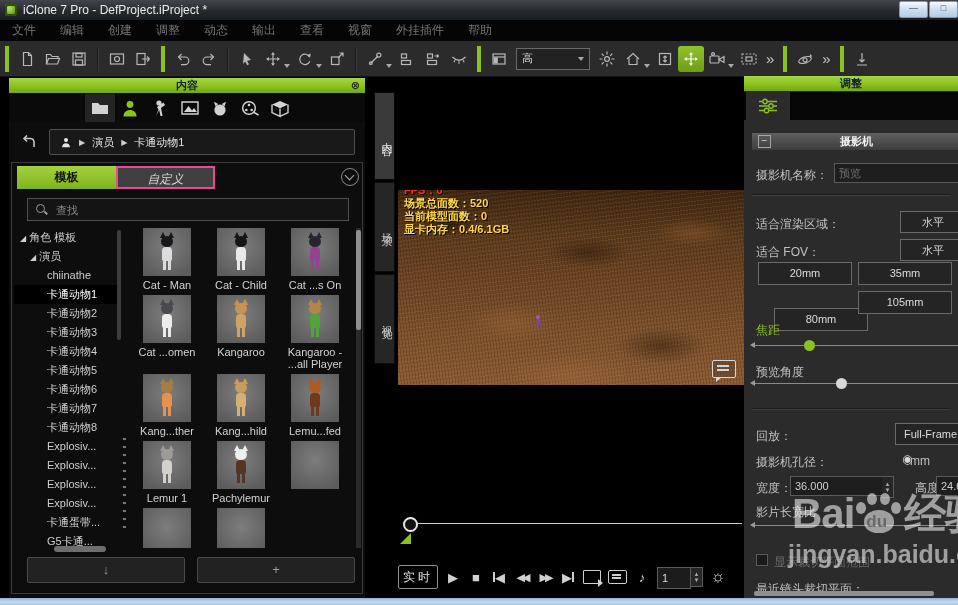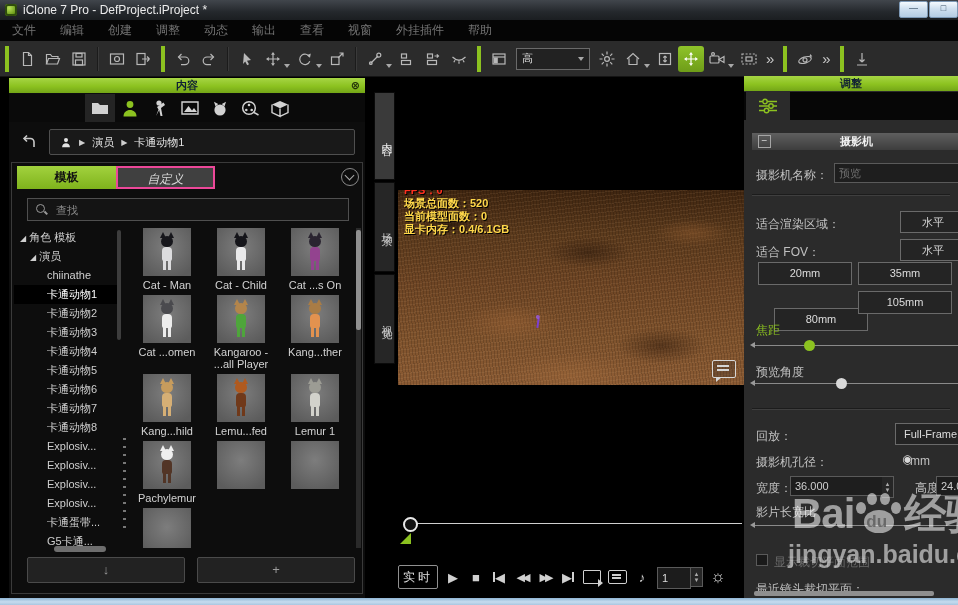--- a/index.html
+++ b/index.html
@@ -564,20 +564,33 @@
             <i class="earr"></i>
             <i class="head"></i>
             <i class="body"></i>
             <i class="legl"></i>
             <i class="legr"></i>
           </div>
         </div>
         <div class="tlabel">Cat ...omen</div>
       </div>
     <div class="cell">
+        <div class="thumb" style="--c1: #c49355; --c2: #cfa365;">
+          <div class="fig">
+            <i class="earl"></i>
+            <i class="earr"></i>
+            <i class="head"></i>
+            <i class="body"></i>
+            <i class="legl"></i>
+            <i class="legr"></i>
+          </div>
+        </div>
+        <div class="tlabel">Kangaroo</div>
+      </div>
+    <div class="cell">
         <div class="thumb" style="--c1: #b3854b; --c2: #4ea53b;">
           <div class="fig">
             <i class="earl"></i>
             <i class="earr"></i>
             <i class="head"></i>
             <i class="body"></i>
             <i class="legl"></i>
             <i class="legr"></i>
           </div>
         </div>

